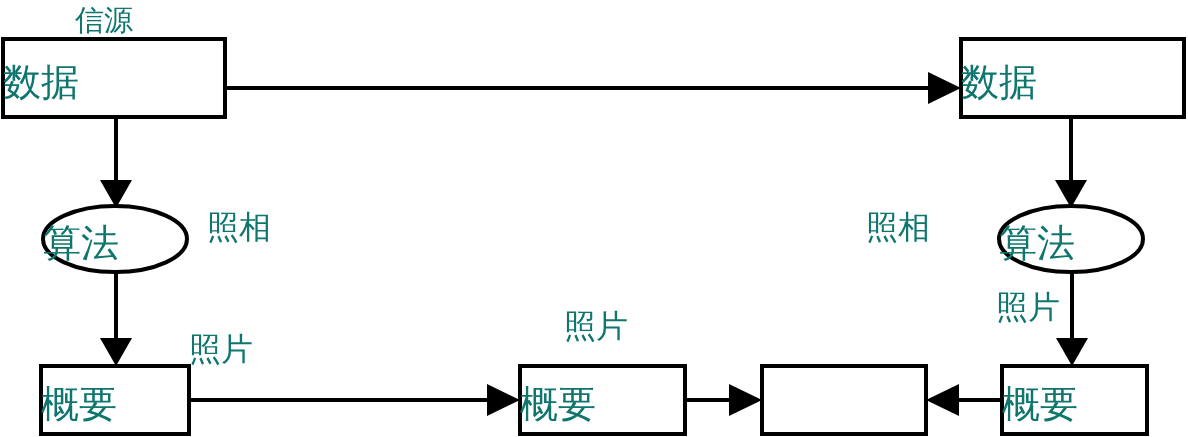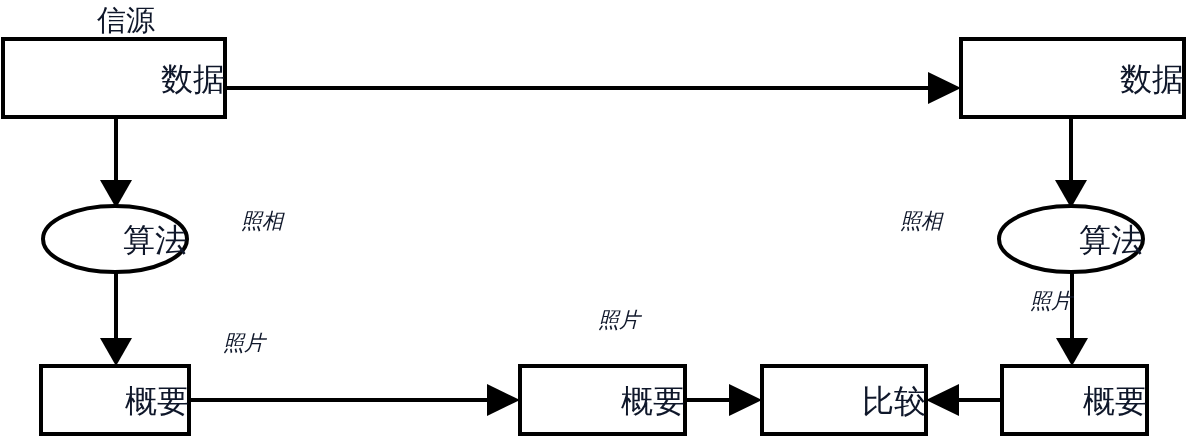--- a/index.html
+++ b/index.html
@@ -21,31 +21,30 @@
     position: absolute;
     top: 0;
     left: 0;
     width: 1188px;
     height: 437px;
   }
   .node-label,
   .edge-label,
   .caption-label {
     position: absolute;
-    color: #0f172a;
+    color: #0f766e;
     white-space: nowrap;
     line-height: 1;
-    text-align: right;
+    text-align: left;
   }
   .node-label {
-    font-size: 32px;
+    font-size: 38px;
   }
   .edge-label {
-    font-size: 21px;
-    font-style: italic;
+    font-size: 32px;
   }
   .caption-label {
     font-size: 29px;
   }
   .shape-rect {
     fill: #ffffff;
     stroke: #000000;
     stroke-width: 4;
   }
   .shape-ellipse {
@@ -135,21 +134,20 @@
   <div class="node-label" style="left:961px; top:63px; width:223px;">数据</div>
 
   <div class="node-label" style="left:43px; top:224px; width:144px;">算法</div>
 
   <div class="node-label" style="left:999px; top:224px; width:144px;">算法</div>
 
   <div class="node-label" style="left:41px; top:385px; width:148px;">概要</div>
 
   <div class="node-label" style="left:520px; top:385px; width:165px;">概要</div>
 
-  <div class="node-label" style="left:762px; top:385px; width:164px;">比较</div>
 
   <div class="node-label" style="left:1002px; top:385px; width:145px;">概要</div>
 
   <div class="edge-label" style="left:207px; top:211px; width:76px;">照相</div>
 
   <div class="edge-label" style="left:866px; top:211px; width:76px;">照相</div>
 
   <div class="edge-label" style="left:189px; top:333px; width:76px;">照片</div>
 
   <div class="edge-label" style="left:564px; top:310px; width:76px;">照片</div>

